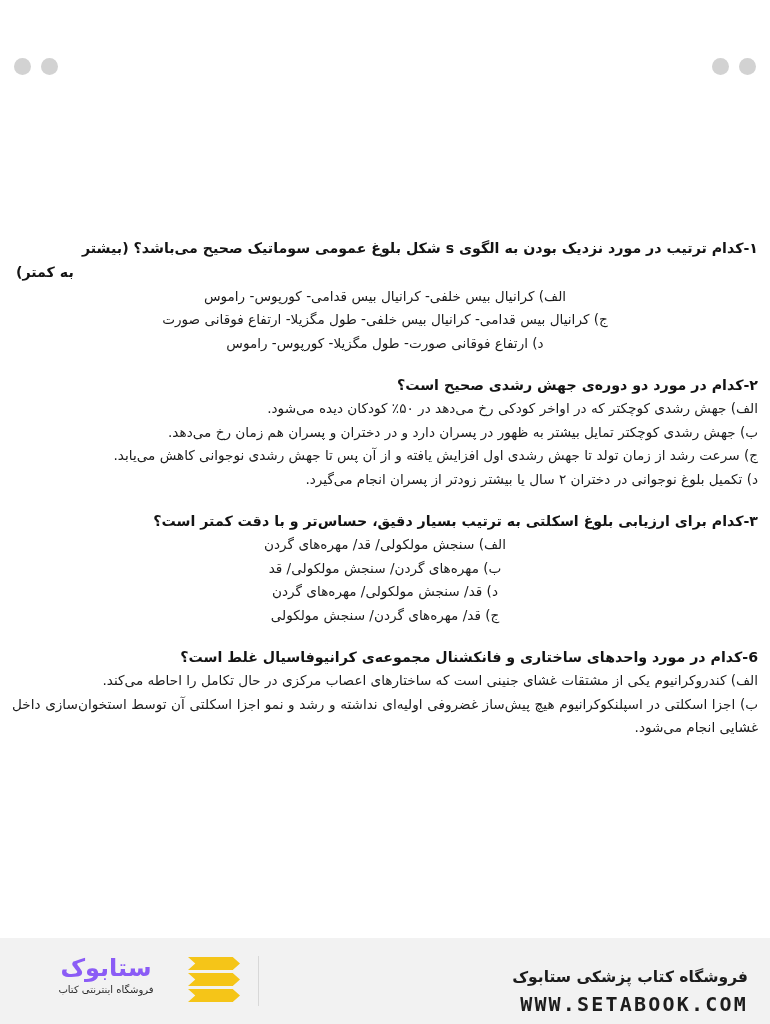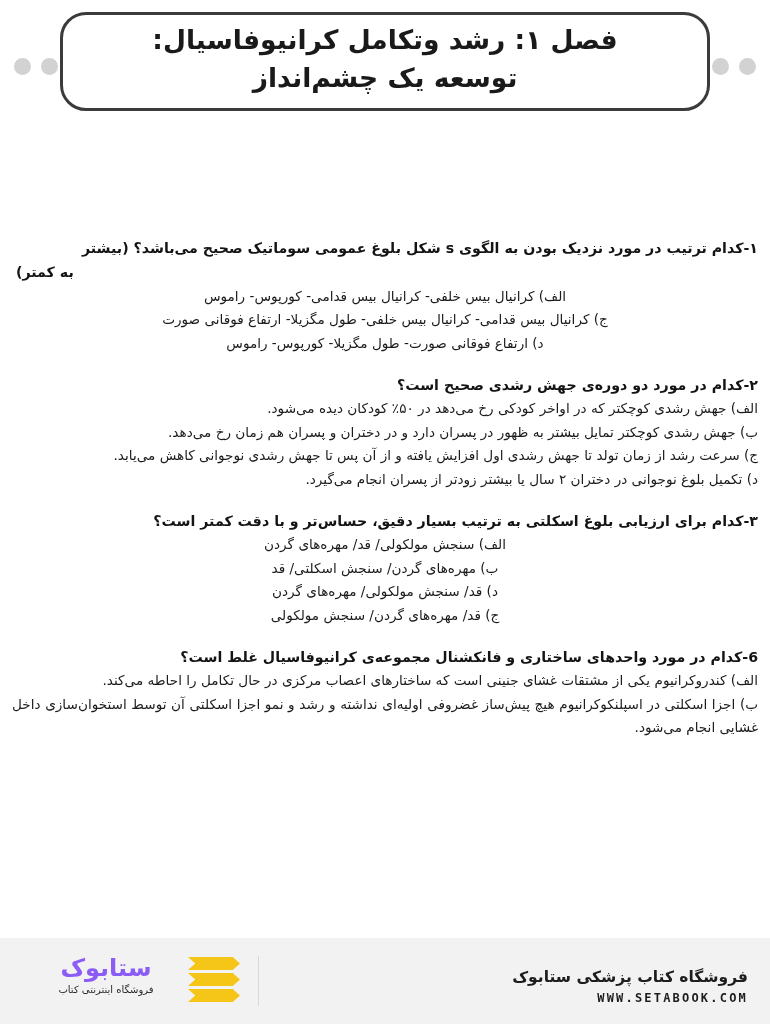--- a/index.html
+++ b/index.html
@@ -138,21 +138,21 @@
   }
   .brand-line1 {
     font-size: 15.5px;
     font-weight: bold;
     color: #1d1d1d;
     line-height: 1.5;
     margin-top: 12px;
   }
   .brand-line2 {
     font-family: "DejaVu Sans Mono", "Liberation Mono", monospace;
-    font-size: 12px;
+    font-size: 20px;
     font-weight: bold;
     letter-spacing: 2.2px;
     color: #1d1d1d;
     line-height: 1.5;
     direction: ltr;
   }
   .logo-mark {
     position: absolute;
     left: 188px;
     top: 16px;
@@ -203,26 +203,20 @@
 <body>
 
 <div class="header-band">
   <div class="header-dots">
     <span class="dot"></span>
     <span class="dot"></span>
   </div>
   <div class="header-dots-right">
     <span class="dot"></span>
     <span class="dot"></span>
-  </div>
-  <div class="chapter-box">
-    <div class="chapter-title">
-      <div>فصل ۱: رشد وتکامل کرانیوفاسیال:</div>
-      <div>توسعه یک چشم‌انداز</div>
-    </div>
   </div>
 </div>
 
 <div class="content">
 
   <div class="q-block q1">
     <div class="q-stem">
       <span>۱-کدام ترتیب در مورد نزدیک بودن به الگوی s شکل بلوغ عمومی سوماتیک صحیح می‌باشد؟ (بیشتر</span>
       <span class="cont">به کمتر)</span>
     </div>
@@ -235,21 +229,21 @@
     <div class="q-stem">۲-کدام در مورد دو دوره‌ی جهش رشدی صحیح است؟</div>
     <div class="opt opt-just">الف) جهش رشدی کوچکتر که در اواخر کودکی رخ می‌دهد در ۵۰٪ کودکان دیده می‌شود.</div>
     <div class="opt opt-just">ب) جهش رشدی کوچکتر تمایل بیشتر به ظهور در پسران دارد و در دختران و پسران هم زمان رخ می‌دهد.</div>
     <div class="opt opt-just">ج) سرعت رشد از زمان تولد تا جهش رشدی اول افزایش یافته و از آن پس تا جهش رشدی نوجوانی کاهش می‌یابد.</div>
     <div class="opt opt-just">د) تکمیل بلوغ نوجوانی در دختران ۲ سال یا بیشتر زودتر از پسران انجام می‌گیرد.</div>
   </div>
 
   <div class="q-block q3">
     <div class="q-stem">۳-کدام برای ارزیابی بلوغ اسکلتی به ترتیب بسیار دقیق، حساس‌تر و با دقت کمتر است؟</div>
     <div class="opt">الف) سنجش مولکولی/ قد/ مهره‌های گردن</div>
-    <div class="opt">ب) مهره‌های گردن/ سنجش اسکلتی/ قد</div>
+    <div class="opt">ب) مهره‌های گردن/ سنجش مولکولی/ قد</div>
     <div class="opt">د) قد/ سنجش مولکولی/ مهره‌های گردن</div>
     <div class="opt">ج) قد/ مهره‌های گردن/ سنجش مولکولی</div>
   </div>
 
   <div class="q-block q4">
     <div class="q-stem">6-کدام در مورد واحدهای ساختاری و فانکشنال مجموعه‌ی کرانیوفاسیال غلط است؟</div>
     <div class="opt opt-just">الف) کندروکرانیوم یکی از مشتقات غشای جنینی است که ساختارهای اعصاب مرکزی در حال تکامل را احاطه می‌کند.</div>
     <div class="opt opt-just">ب) اجزا اسکلتی در اسپلنکوکرانیوم هیچ پیش‌ساز غضروفی اولیه‌ای نداشته و رشد و نمو اجزا اسکلتی آن توسط استخوان‌سازی داخل غشایی انجام می‌شود.</div>
   </div>
 

